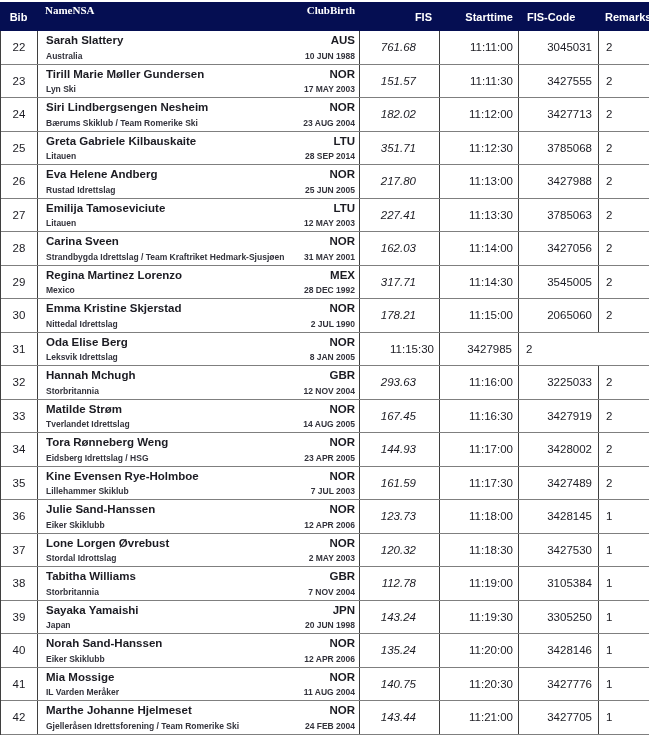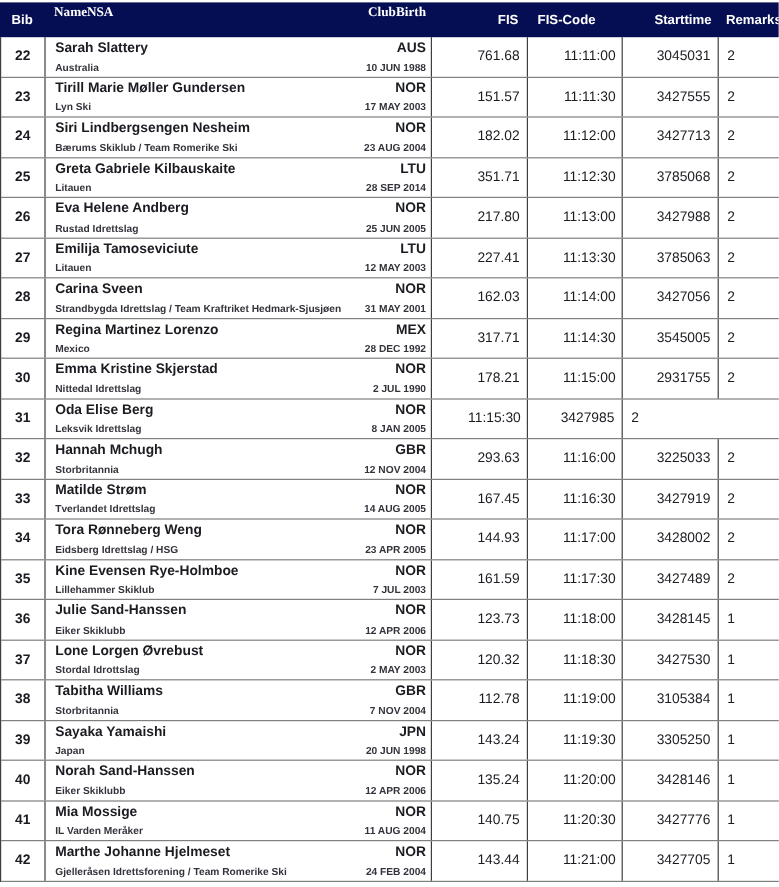--- a/index.html
+++ b/index.html
@@ -52,32 +52,32 @@
   .row {
     height: 33.5px;
     border-bottom: 1px solid var(--hline);
     color: var(--text-dark);
   }
   .cell { overflow: hidden; }
   .v { border-right: 1px solid var(--vline); }
 
   .c-bib {
     display: flex; align-items: center; justify-content: center;
-    font-weight: bold; font-size: 11.5px;
+    font-weight: normal; font-size: 11.5px;
   }
   .c-name {
     display: flex; flex-direction: column; justify-content: space-between;
     padding: 3px 4px 3px 8px;
   }
   .c-name .line { display: flex; justify-content: space-between; align-items: baseline; }
   .athlete-name, .nsa-code { font-weight: bold; font-size: 11.5px; line-height: 13px; white-space: nowrap; }
   .club-name, .birth-date  { font-weight: 600; font-size: 8.5px; line-height: 10px; color: var(--text-sub); white-space: nowrap; }
 
   .c-num { display: flex; align-items: center; font-size: 11.5px; }
-  .c-fis       { justify-content: flex-end; padding-right: 6px; }
+  .c-fis       { justify-content: flex-end; padding-right: 23px; font-style: italic; }
   .c-starttime { justify-content: flex-end; padding-right: 5px; }
   .c-fiscode   { justify-content: flex-end; padding-right: 6px; }
   .c-remarks   { justify-content: flex-start; padding-left: 7px; }
 </style>
 </head>
 <body>
 
 <div class="startlist">
 
   <div class="grid-row thead">
@@ -86,22 +86,22 @@
       <div class="line">
         <span>Name</span>
         <span>NSA</span>
       </div>
       <div class="line">
         <span>Club</span>
         <span>Birth</span>
       </div>
     </div>
     <div class="cell h-fis">FIS</div>
+    <div class="cell h-starttime">Starttime</div>
     <div class="cell h-fiscode">FIS-Code</div>
-    <div class="cell h-starttime">Starttime</div>
     <div class="cell h-remarks">Remarks</div>
   </div>
 
   <div class="tbody">
     <div class="grid-row row">
       <div class="cell v c-bib">22</div>
       <div class="cell v c-name">
         <div class="line">
           <span class="athlete-name">Sarah Slattery</span>
           <span class="nsa-code">AUS</span>
@@ -250,21 +250,21 @@
           <span class="athlete-name">Emma Kristine Skjerstad</span>
           <span class="nsa-code">NOR</span>
         </div>
         <div class="line">
           <span class="club-name">Nittedal Idrettslag</span>
           <span class="birth-date">2 JUL 1990</span>
         </div>
       </div>
       <div class="cell v c-num c-fis">178.21</div>
       <div class="cell v c-num c-starttime">11:15:00</div>
-      <div class="cell v c-num c-fiscode">2931755</div>
+      <div class="cell v c-num c-fiscode">2065060</div>
       <div class="cell c-num c-remarks">2</div>
     </div>
 
     <div class="grid-row row">
       <div class="cell v c-bib">31</div>
       <div class="cell v c-name">
         <div class="line">
           <span class="athlete-name">Oda Elise Berg</span>
           <span class="nsa-code">NOR</span>
         </div>

